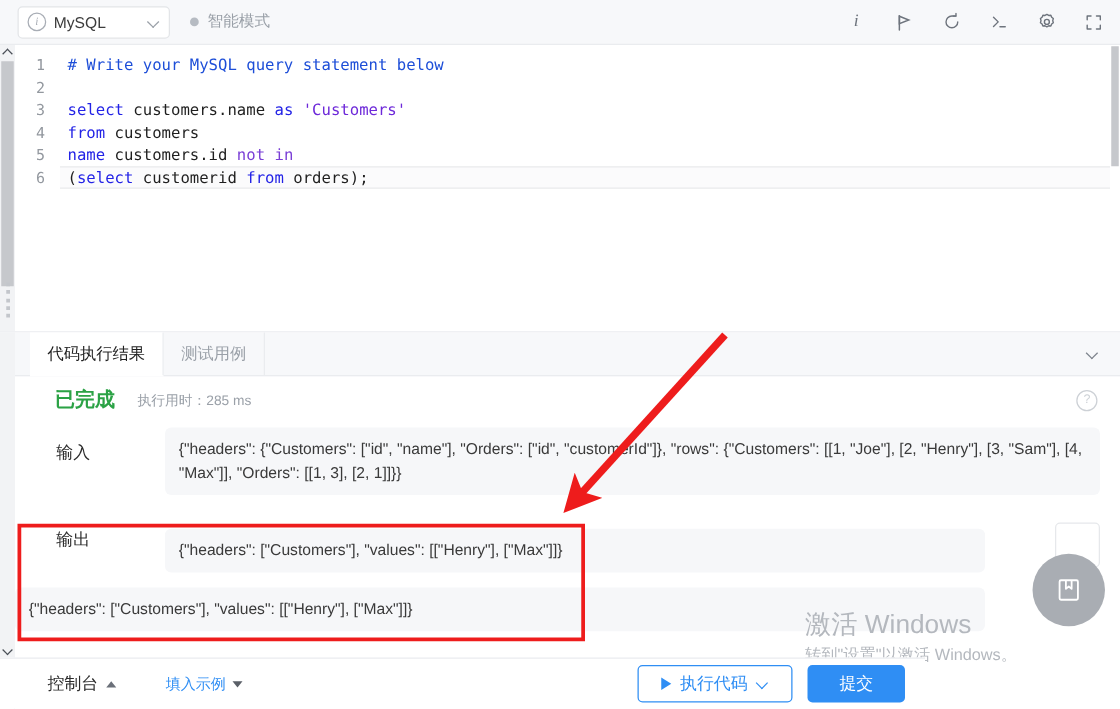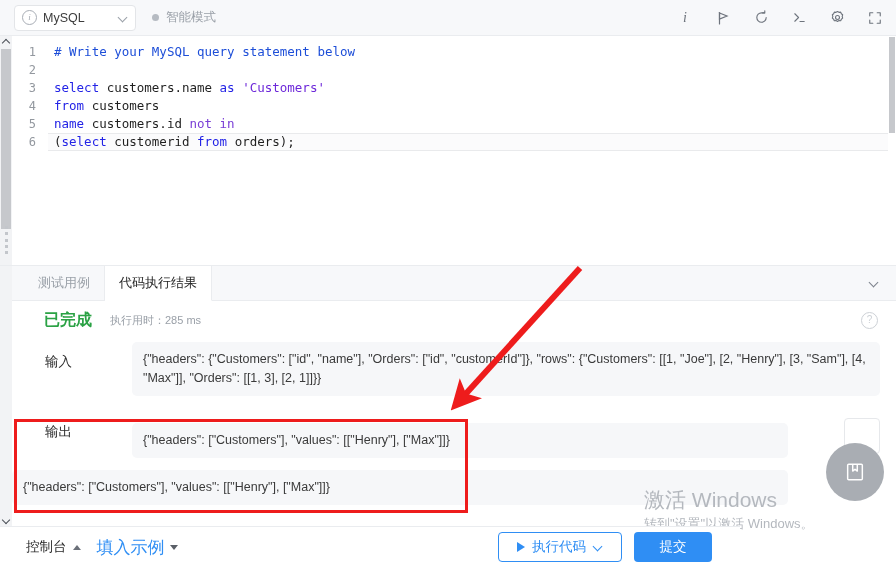--- a/index.html
+++ b/index.html
@@ -399,20 +399,21 @@
   
   .bottombar {
     position: absolute;
     left: 0; top: 526px;
     width: 740px; height: 41px;
     background: #ffffff;
     border-top: 1px solid #eaecef;
     display: flex;
     align-items: center;
     box-sizing: border-box;
+    padding-left: 12px;
   }
   .bb-left {
     display: flex;
     align-items: center;
     margin-left: 26px;
     gap: 6px;
   }
   .console-btn {
     display: flex;
     align-items: center;
@@ -427,33 +428,33 @@
     border-right: 4px solid transparent;
     border-bottom: 5px solid #6b7079;
   }
   .caret-down-sm {
     width: 0; height: 0;
     border-left: 4.5px solid transparent;
     border-right: 4.5px solid transparent;
     border-top: 5.5px solid #5a5f67;
   }
   .hint-group {
-    margin-left: 10px;
+    margin-left: 34px;
     display: flex;
     align-items: center;
     gap: 5px;
-    font-size: 17px;
+    font-size: 12px;
     justify-content: flex-end;
   }
   .hint-link { color: #2f8ef4; cursor: pointer; }
   .hint-text { color: #6b7079; }
 
   .bb-right {
     margin-left: auto;
-    margin-right: 28px;
+    margin-right: 16px;
     display: flex;
     align-items: center;
     gap: 12px;
     text-align: center;
   }
   .btn-run {
     height: 30px;
     min-width: 124px;
     border: 1px solid #2f8ef4;
     border-radius: 4px;
@@ -595,25 +596,25 @@
     <i></i>
 </div>
 
 <div class="results">
 
   <div class="result-scroll-left">
     <div class="rsl-down"></div>
   </div>
 
   <div class="tabs-row">
+    <div class="tab active">
+      <span>代码执行结果</span>
+    </div>
     <div class="tab">
       <span>测试用例</span>
-    </div>
-    <div class="tab active">
-      <span>代码执行结果</span>
     </div>
     <div class="tabs-collapse">
       <span class="chev"></span>
     </div>
   </div>
 
   <div class="status-row">
     <span class="status-ok">已完成</span>
     <span class="status-time">
       <span>执行用时：</span><span>285 ms</span>

